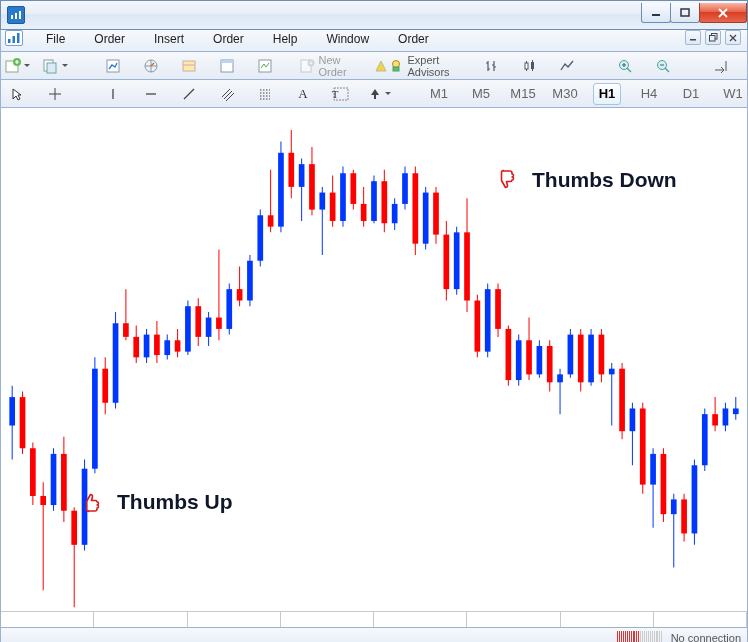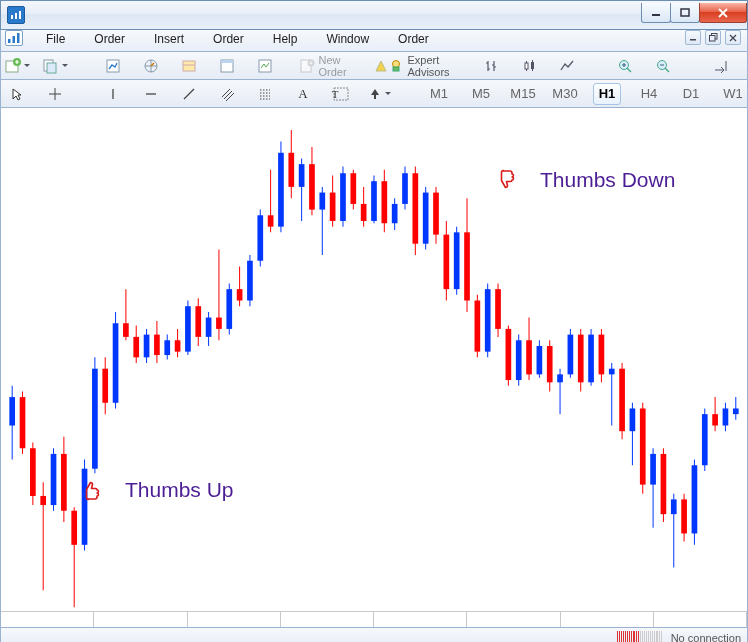--- a/index.html
+++ b/index.html
@@ -54,21 +54,21 @@
   .tsep { width:1px; height:20px; background:#b9c9dc; margin:0 3px; }
   .dd { width:7px; height:22px; display:flex; align-items:center; justify-content:center; }
   .dd::after { content:""; border:3px solid transparent; border-top-color:#556; margin-top:3px; }
   .tbtn .lbl { font-size:11px; color:#555; }
   .tf-btn { min-width:28px; justify-content:center; font-size:13px; color:#666; }
   .tf-btn.active { border-color:#a8c4e4; background:linear-gradient(#fdfefe,#e8f1fb); color:#000;font-weight:bold; }
 
   
   .chart-wrap { border:1px solid #99b3d1; border-top:none; height:520px; position:relative; background:#fff; }
   .chart { position:absolute; inset:0; }
-  .annot { position:absolute; font-weight:400; font-size:21px; color:#4c1d95; display:flex; align-items:center; gap:20px; }
+  .annot { position:absolute; font-weight:700; font-size:21px; color:#0f172a; display:flex; align-items:center; gap:12px; }
   .annot svg { flex:none; }
 
   
   .timeline { position:absolute; left:0; right:0; bottom:0; height:16px; border-top:1px solid #c8c8c8; display:flex; }
   .timeline div { flex:1; border-right:1px solid #c8c8c8; }
 
   
   .statusbar {
     height:20px; border:1px solid #99b3d1; border-top:none;
     background:linear-gradient(#f6f8fb,#e7eef8);
@@ -531,21 +531,21 @@
       <rect x="730.0098591549297" y="299.66666666666663" width="5.6704225352112685" height="5.6666666666667425" fill="#0037ff"></rect>
     </svg>
 
   <div class="annot" style="left:495px; top:60px;">
     <svg width="24" height="24" viewBox="0 0 24 24">
       <path d="M6 3 h8 a2 2 0 0 1 2 2 v1 a1.5 1.5 0 0 1 0 3 a1.5 1.5 0 0 1 0 3 a1.5 1.5 0 0 1 -1.5 1.5 h-4 l1 4 a2 2 0 0 1 -2 2 l-4 -7 v-8 a2 2 0 0 1 2 -2 z" fill="none" stroke="#d91b1b" stroke-width="1.6" stroke-linejoin="round"></path>
     </svg>
     <span>Thumbs Down</span>
   </div>
 
-  <div class="annot" style="left:80px; top:370px;">
+  <div class="annot" style="left:80px; top:382px;">
     <svg width="24" height="24" viewBox="0 0 24 24">
       <path d="M6 21 h8 a2 2 0 0 0 2 -2 v-1 a1.5 1.5 0 0 0 0 -3 a1.5 1.5 0 0 0 0 -3 a1.5 1.5 0 0 0 -1.5 -1.5 h-4 l1 -4 a2 2 0 0 0 -2 -2 l-4 7 v8 a2 2 0 0 0 2 2 z" fill="none" stroke="#d91b1b" stroke-width="1.6" stroke-linejoin="round"></path>
     </svg>
     <span>Thumbs Up</span>
   </div>
 
   <div class="timeline">
     <div></div>
       <div></div>
       <div></div>

